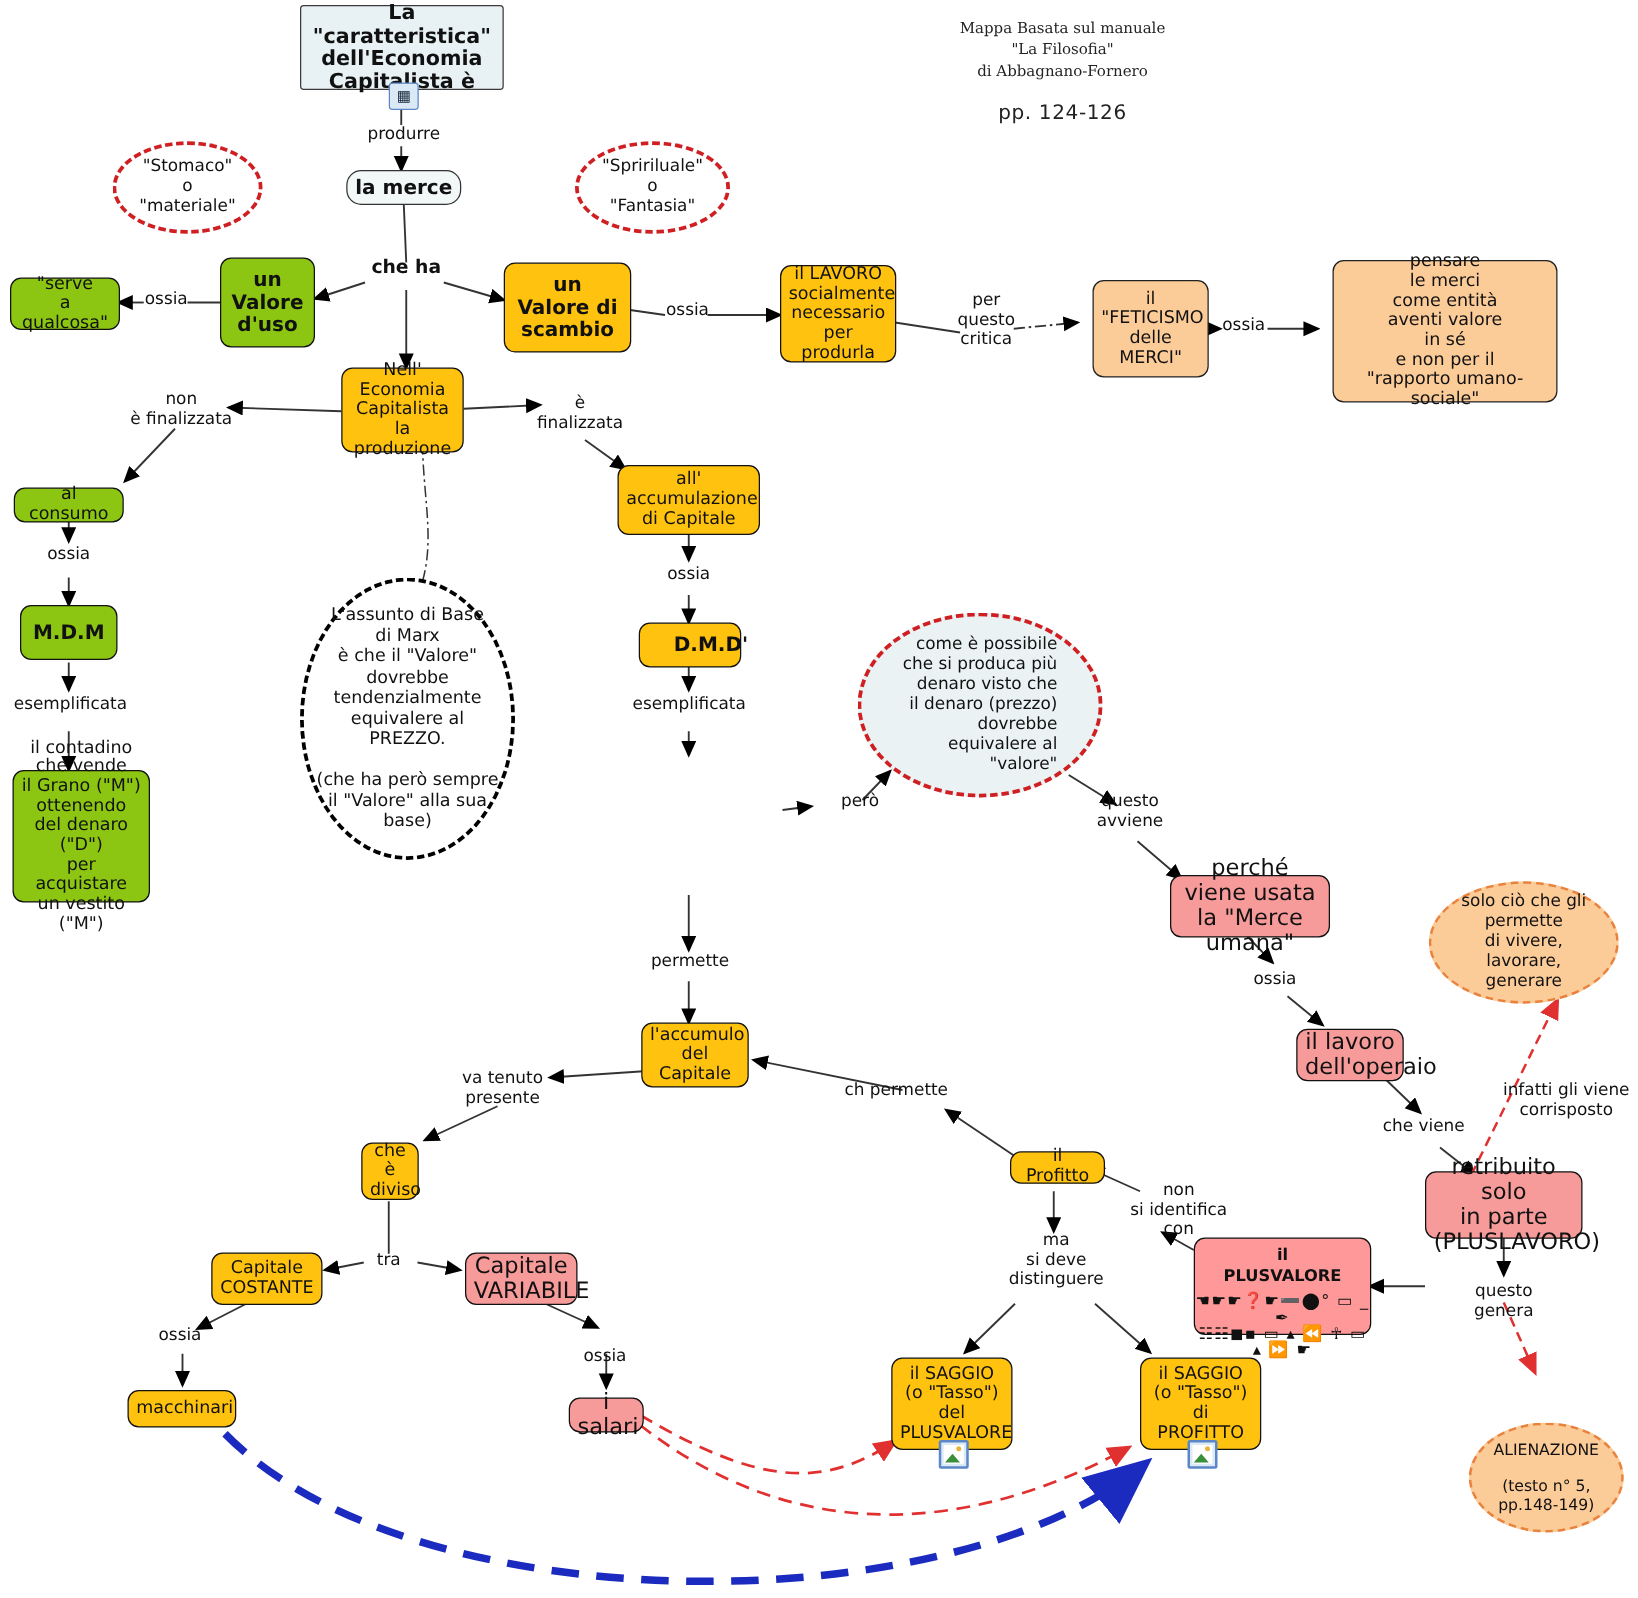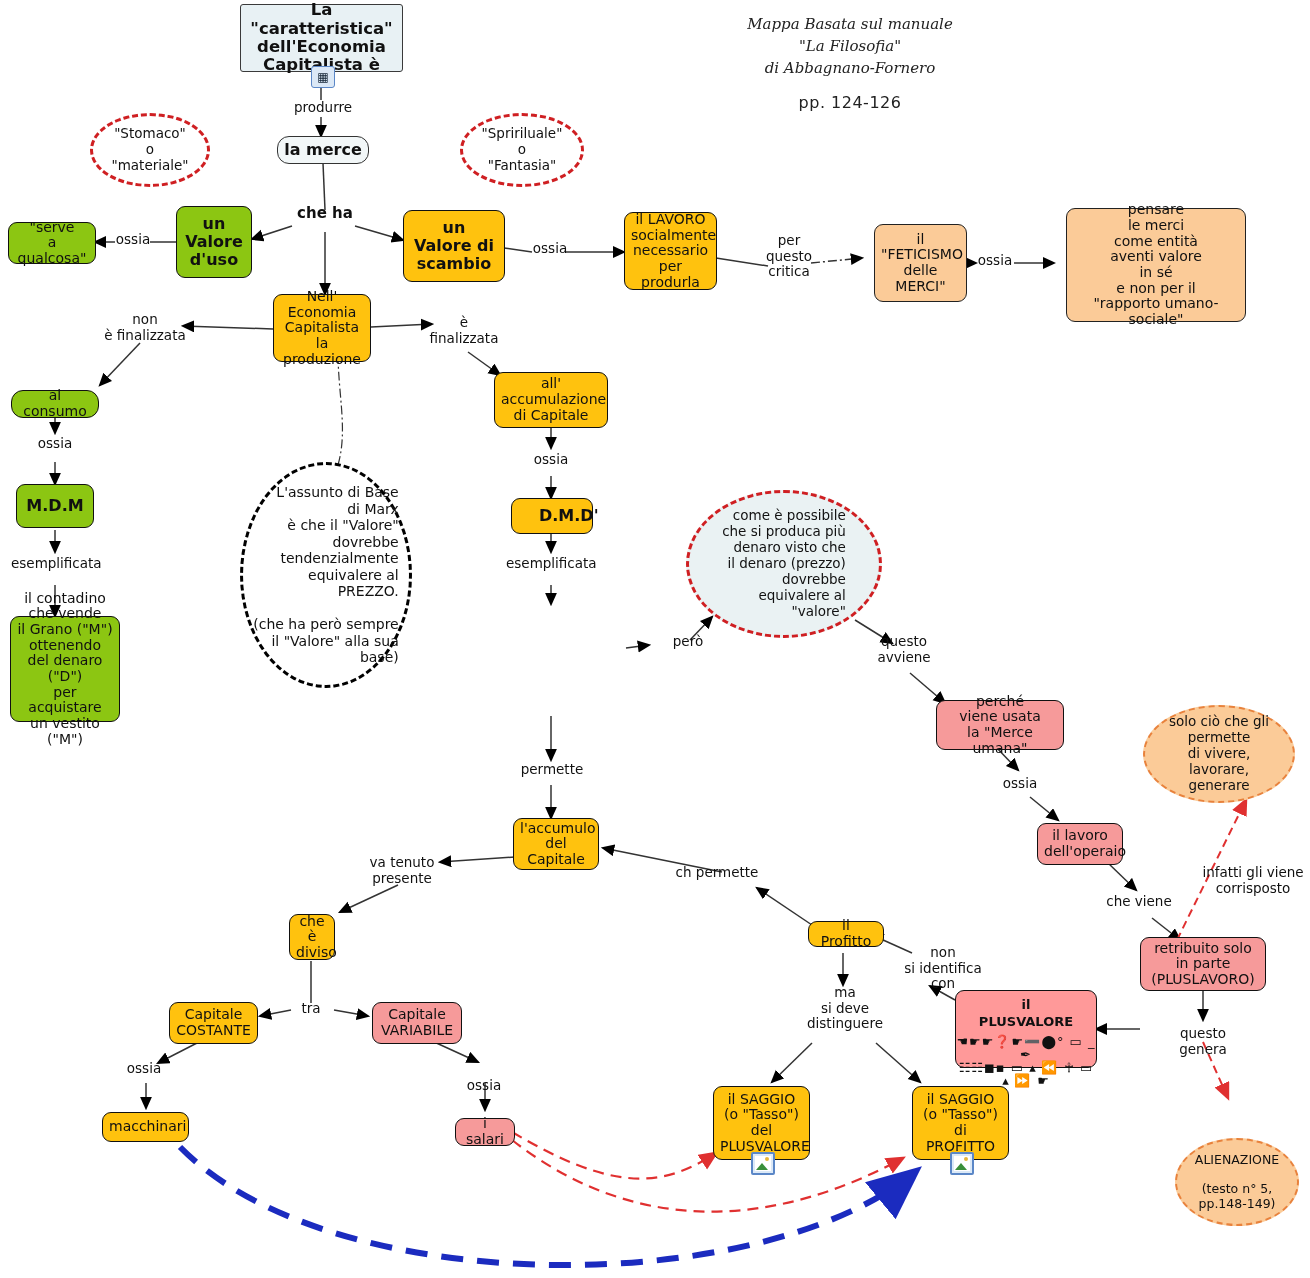--- a/index.html
+++ b/index.html
@@ -11,36 +11,36 @@
         justify-content:center;text-align:center;line-height:1.12;color:#111;
         border:1.4px solid #222;border-radius:9px;padding:3px 6px;z-index:5;}
   .node span{display:block;width:100%;white-space:pre-line;}
   .n-blue{background:#e8f1f4;border-color:#3a3a3a;border-radius:3px;font-weight:bold;font-size:16.5px;}
   .n-white{background:#f2f7f8;border-color:#333;border-radius:12px;font-weight:bold;font-size:16px;}
   .n-green{background:#8cc612;border-color:#111;font-size:14px;}
   .n-green-b{background:#8cc612;border-color:#111;font-size:16px;font-weight:bold;}
   .n-yellow{background:#ffc20e;border-color:#111;font-size:14px;}
   .n-yellow-b{background:#ffc20e;border-color:#111;font-size:16px;font-weight:bold;}
   .n-orange{background:#fbcb98;border-color:#222;font-size:14px;margin-left:12px;}
-  .n-pink{background:#f69a9a;border-color:#111;font-size:14px;}
+  .n-pink{background:#f69a9a;border-color:#111;font-size:18px;}
   .n-pink-big{background:#f99;border-color:#111;font-size:14px;}
 
   .ell{position:absolute;box-sizing:border-box;display:flex;align-items:center;
        justify-content:center;text-align:center;border-radius:50%;line-height:1.18;
        font-size:13.5px;color:#111;z-index:5;}
   .e-red{border:3px dashed #cf1f22;background:transparent;}
   .e-rd-blue{border:3px dashed #cf1f22;background:#eaf2f3;}
   .e-orange{border:2px dashed #e8823c;background:#fbcb98;}
   .e-black{border:3.5px dashed #000;background:#fff;font-size:14px;}
 
   .lbl{position:absolute;font-size:13.5px;color:#111;text-align:center;line-height:1.16;
        white-space:pre-line;z-index:6;}
 
   .hdr{position:absolute;text-align:center;color:#222;z-index:6;}
-  .hdr .ln{font-family:"DejaVu Serif","Liberation Serif",serif;font-style:italic;font-size:15px;line-height:1.45;}
+  .hdr .ln{font-family:"DejaVu Serif","Liberation Serif",serif;font-size:12px;line-height:1.45;}
   .hdr .pp{font-family:"DejaVu Sans","Liberation Sans",sans-serif;font-style:normal;font-size:16px;margin-top:14px;letter-spacing:.5px;}
 
   .glyphs{position:absolute;font-family:"DejaVu Sans","Liberation Sans",sans-serif;
           font-size:13px;letter-spacing:1px;line-height:1.0;color:#111;text-align:center;
           width:100%;left:0;z-index:6;white-space:pre-line;}
 
   .picbadge{position:absolute;width:20px;height:19px;border:2px solid #5b87c7;
             background:#dce9f7;border-radius:2px;z-index:8;}
   .picbadge i{position:absolute;left:2px;top:2px;right:2px;bottom:2px;background:#fff;display:block;}
   .picbadge i:after{content:"";position:absolute;left:1px;bottom:1px;width:0;height:0;
@@ -239,38 +239,38 @@
 "rapporto umano-sociale"</span>
   </div>
 
   <div class="node n-yellow" style="left:273px;top:294px;width:98px;height:68px;">
     <span>Nell'
 Economia
 Capitalista
 la produzione</span>
   </div>
 
-  <div class="node n-green" style="left:11px;top:390px;width:88px;height:28px;border-radius:12px;">
+  <div class="node n-green" style="left:11px;top:390px;width:88px;height:28px;">
     <span>al consumo</span>
   </div>
   <div class="node n-green-b" style="left:16px;top:484px;width:78px;height:44px;">
     <span>M.D.M</span>
   </div>
   <div class="node n-green" style="left:10px;top:616px;width:110px;height:106px;">
     <span>il contadino
 che vende
 il Grano ("M")
 ottenendo
 del denaro ("D")
 per acquistare
 un vestito ("M")</span>
   </div>
 
   <div class="ell e-black" style="left:240px;top:462px;width:172px;height:226px;">
-    <span style="white-space:pre-line;text-align:right;">L'assunto di Base
+    <span style="white-space:pre-line;">L'assunto di Base
 di Marx
 è che il "Valore"
 dovrebbe
 tendenzialmente
 equivalere al
 PREZZO.
 
 (che ha però sempre
 il "Valore" alla sua
 base)</span>

